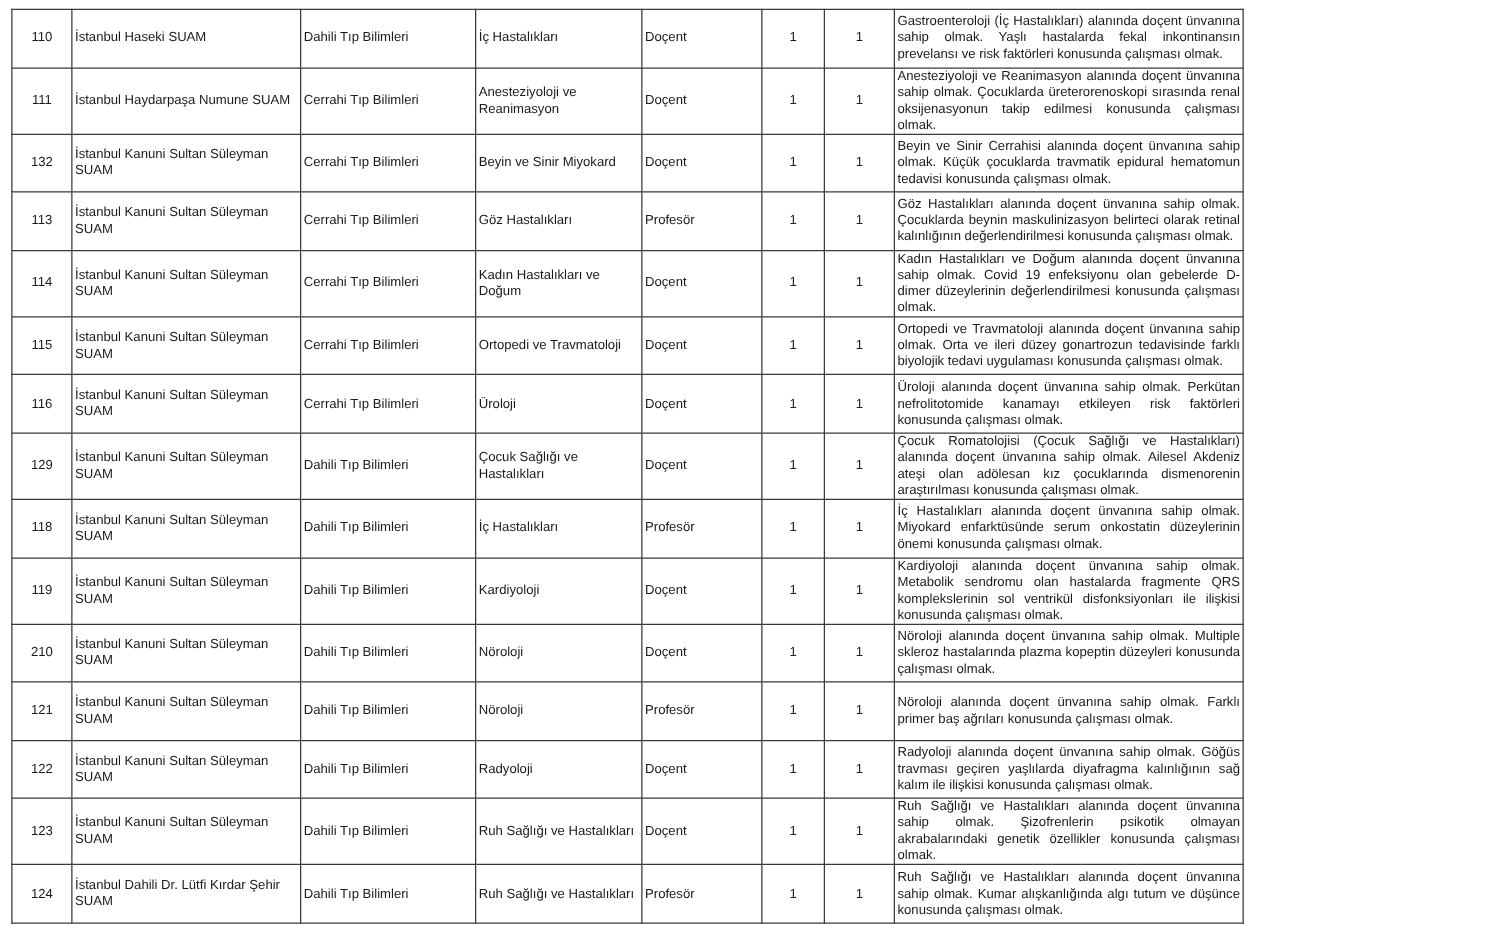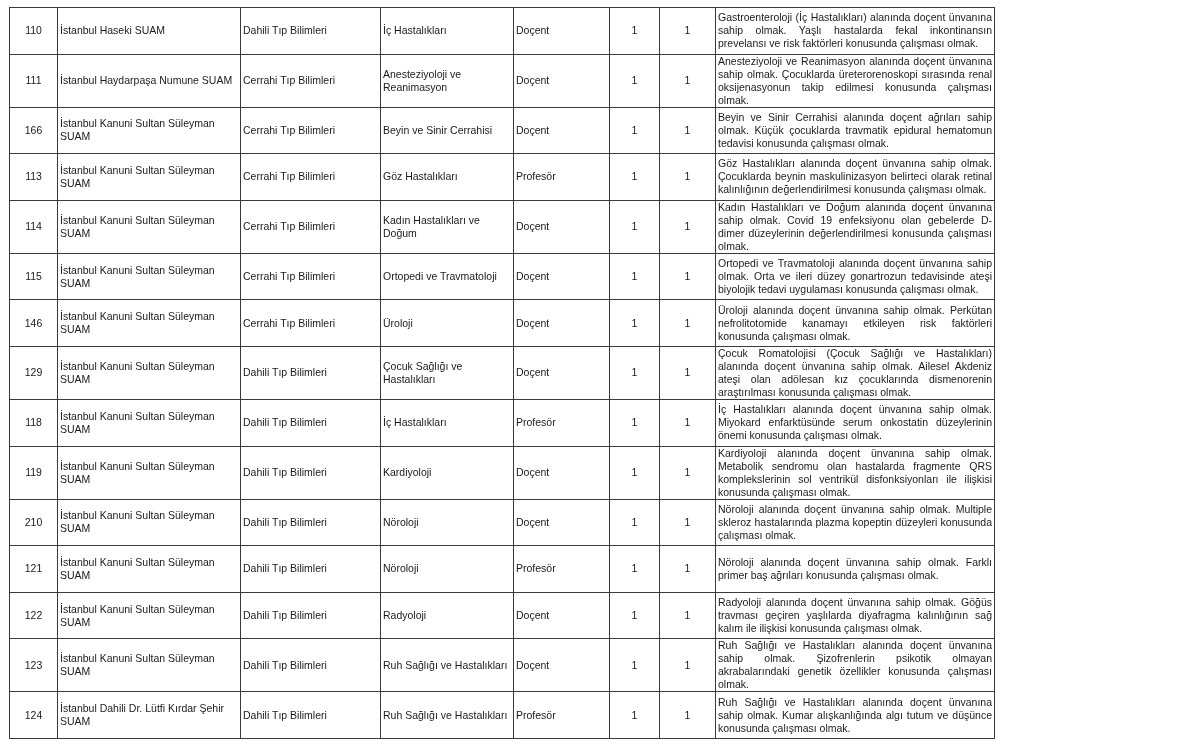--- a/index.html
+++ b/index.html
@@ -62,28 +62,28 @@
     <td class="c-no">111</td>
     <td>İstanbul Haydarpaşa Numune SUAM</td>
     <td>Cerrahi Tıp Bilimleri</td>
     <td>Anesteziyoloji ve Reanimasyon</td>
     <td>Doçent</td>
     <td class="c-num">1</td>
     <td class="c-num">1</td>
     <td class="c-desc">Anesteziyoloji ve Reanimasyon alanında doçent ünvanına sahip olmak. Çocuklarda üreterorenoskopi sırasında renal oksijenasyonun takip edilmesi konusunda çalışması olmak.</td>
   </tr>
       <tr>
-    <td class="c-no">166</td>
-    <td>İstanbul Kanuni Sultan Süleyman SUAM</td>
-    <td>Cerrahi Tıp Bilimleri</td>
-    <td>Beyin ve Sinir Cerrahisi</td>
-    <td>Doçent</td>
-    <td class="c-num">1</td>
-    <td class="c-num">1</td>
-    <td class="c-desc">Beyin ve Sinir Cerrahisi alanında doçent ağrıları sahip olmak. Küçük çocuklarda travmatik epidural hematomun tedavisi konusunda çalışması olmak.</td>
+    <td class="c-no">132</td>
+    <td>İstanbul Kanuni Sultan Süleyman SUAM</td>
+    <td>Cerrahi Tıp Bilimleri</td>
+    <td>Beyin ve Sinir Miyokard</td>
+    <td>Doçent</td>
+    <td class="c-num">1</td>
+    <td class="c-num">1</td>
+    <td class="c-desc">Beyin ve Sinir Cerrahisi alanında doçent ünvanına sahip olmak. Küçük çocuklarda travmatik epidural hematomun tedavisi konusunda çalışması olmak.</td>
   </tr>
       <tr>
     <td class="c-no">113</td>
     <td>İstanbul Kanuni Sultan Süleyman SUAM</td>
     <td>Cerrahi Tıp Bilimleri</td>
     <td>Göz Hastalıkları</td>
     <td>Profesör</td>
     <td class="c-num">1</td>
     <td class="c-num">1</td>
     <td class="c-desc">Göz Hastalıkları alanında doçent ünvanına sahip olmak. Çocuklarda beynin maskulinizasyon belirteci olarak retinal kalınlığının değerlendirilmesi konusunda çalışması olmak.</td>
@@ -99,24 +99,24 @@
     <td class="c-desc">Kadın Hastalıkları ve Doğum alanında doçent ünvanına sahip olmak. Covid 19 enfeksiyonu olan gebelerde D-dimer düzeylerinin değerlendirilmesi konusunda çalışması olmak.</td>
   </tr>
       <tr>
     <td class="c-no">115</td>
     <td>İstanbul Kanuni Sultan Süleyman SUAM</td>
     <td>Cerrahi Tıp Bilimleri</td>
     <td>Ortopedi ve Travmatoloji</td>
     <td>Doçent</td>
     <td class="c-num">1</td>
     <td class="c-num">1</td>
-    <td class="c-desc">Ortopedi ve Travmatoloji alanında doçent ünvanına sahip olmak. Orta ve ileri düzey gonartrozun tedavisinde ateşi biyolojik tedavi uygulaması konusunda çalışması olmak.</td>
-  </tr>
-      <tr>
-    <td class="c-no">146</td>
+    <td class="c-desc">Ortopedi ve Travmatoloji alanında doçent ünvanına sahip olmak. Orta ve ileri düzey gonartrozun tedavisinde farklı biyolojik tedavi uygulaması konusunda çalışması olmak.</td>
+  </tr>
+      <tr>
+    <td class="c-no">116</td>
     <td>İstanbul Kanuni Sultan Süleyman SUAM</td>
     <td>Cerrahi Tıp Bilimleri</td>
     <td>Üroloji</td>
     <td>Doçent</td>
     <td class="c-num">1</td>
     <td class="c-num">1</td>
     <td class="c-desc">Üroloji alanında doçent ünvanına sahip olmak. Perkütan nefrolitotomide kanamayı etkileyen risk faktörleri konusunda çalışması olmak.</td>
   </tr>
       <tr>
     <td class="c-no">129</td>

